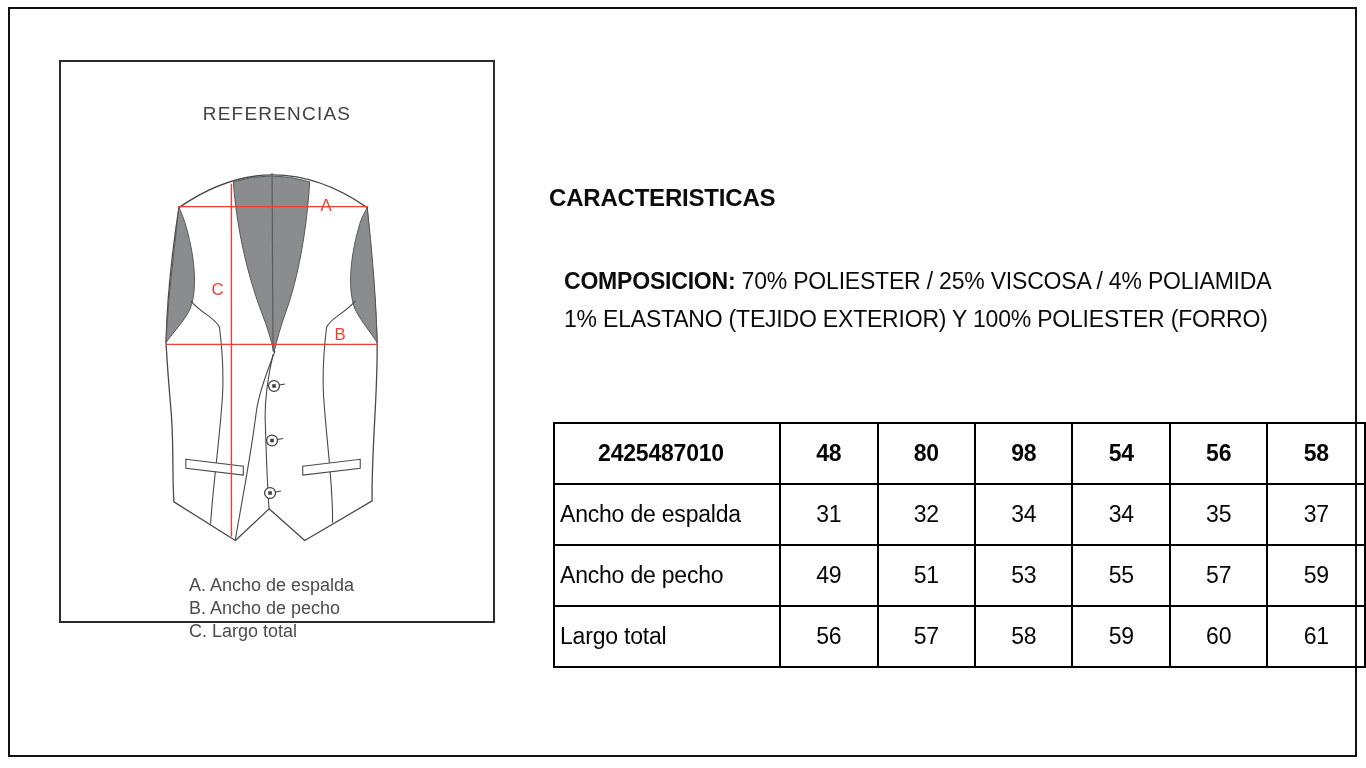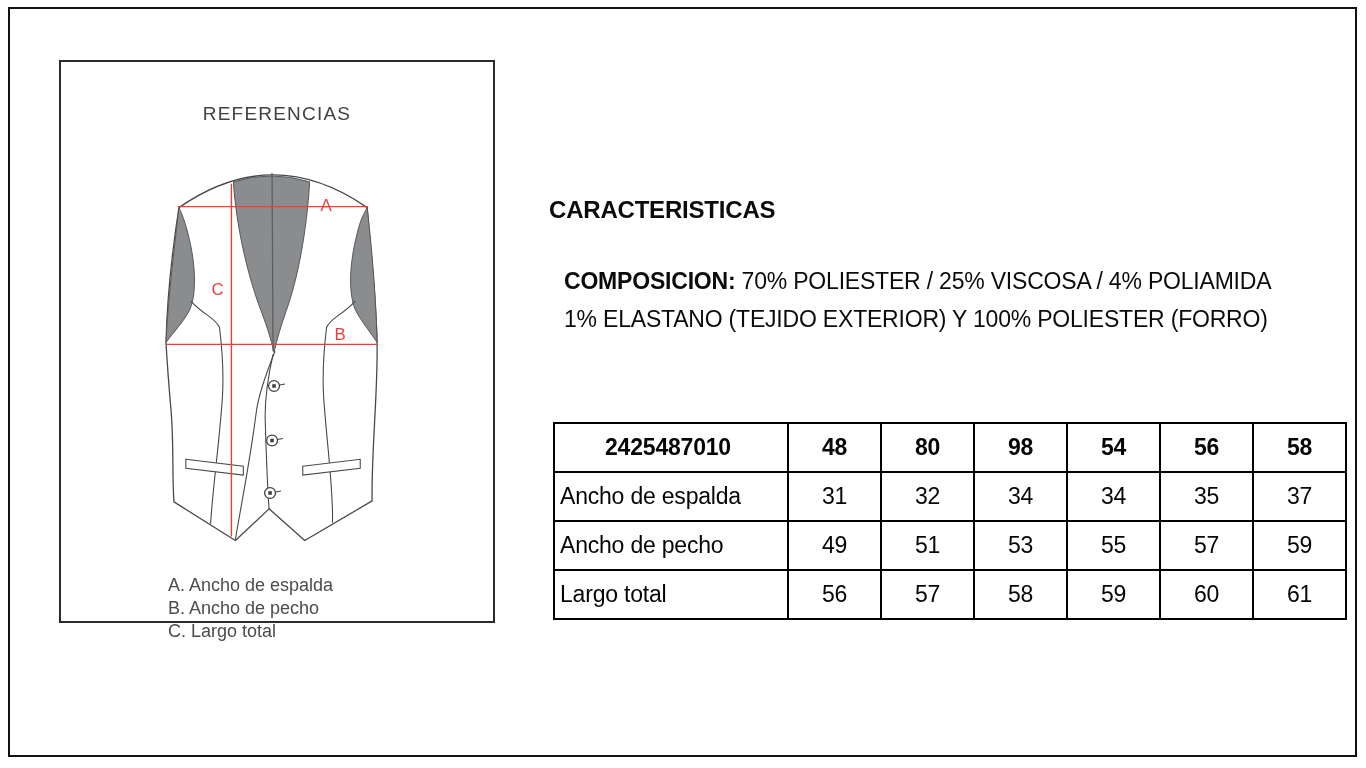--- a/index.html
+++ b/index.html
@@ -15,40 +15,40 @@
   .ref-panel{
     position:absolute;left:59px;top:60px;width:436px;height:563px;
     border:2px solid #2b2b2c;box-sizing:border-box;background:#ffffff;
   }
   .ref-title{
     position:absolute;left:0;top:41px;width:100%;text-align:center;
     font-size:19px;letter-spacing:1.2px;color:#414144;font-weight:400;
   }
   .ref-svg{position:absolute;left:0;top:0;width:432px;height:644px;}
   .ref-legend{
-    position:absolute;left:107px;top:512px;
+    position:absolute;left:128px;top:512px;
     font-size:18px;line-height:23px;color:#4b4c4e;
   }
   
   .details-heading{
-    position:absolute;left:549px;top:196px;
+    position:absolute;left:549px;top:184px;
     font-size:24px;font-weight:bold;letter-spacing:-0.2px;color:#0b0b0c;
   }
   .details-text{
     position:absolute;left:564px;top:262px;
     font-size:23px;line-height:38px;color:#0b0b0c;letter-spacing:-0.2px;
   }
   .details-text b{font-weight:bold;}
   
   .size-table{
     position:absolute;left:553px;top:422px;
     border-collapse:collapse;font-size:23px;color:#050505;
   }
   .size-table td{
-    border:2px solid #000000;height:35px;padding:6px;box-sizing:content-box;
+    border:2px solid #000000;height:35px;padding:12px;box-sizing:content-box;
     text-align:center;vertical-align:middle;letter-spacing:-0.2px;
   }
   .size-table td.rowlabel{width:221px;text-align:left;padding-left:5px;}
   .size-table td.val{width:79px;}
   .size-table tr.head td{font-weight:bold;}
 </style>
 </head>
 <body>
 
 <div class="page-border"></div>

